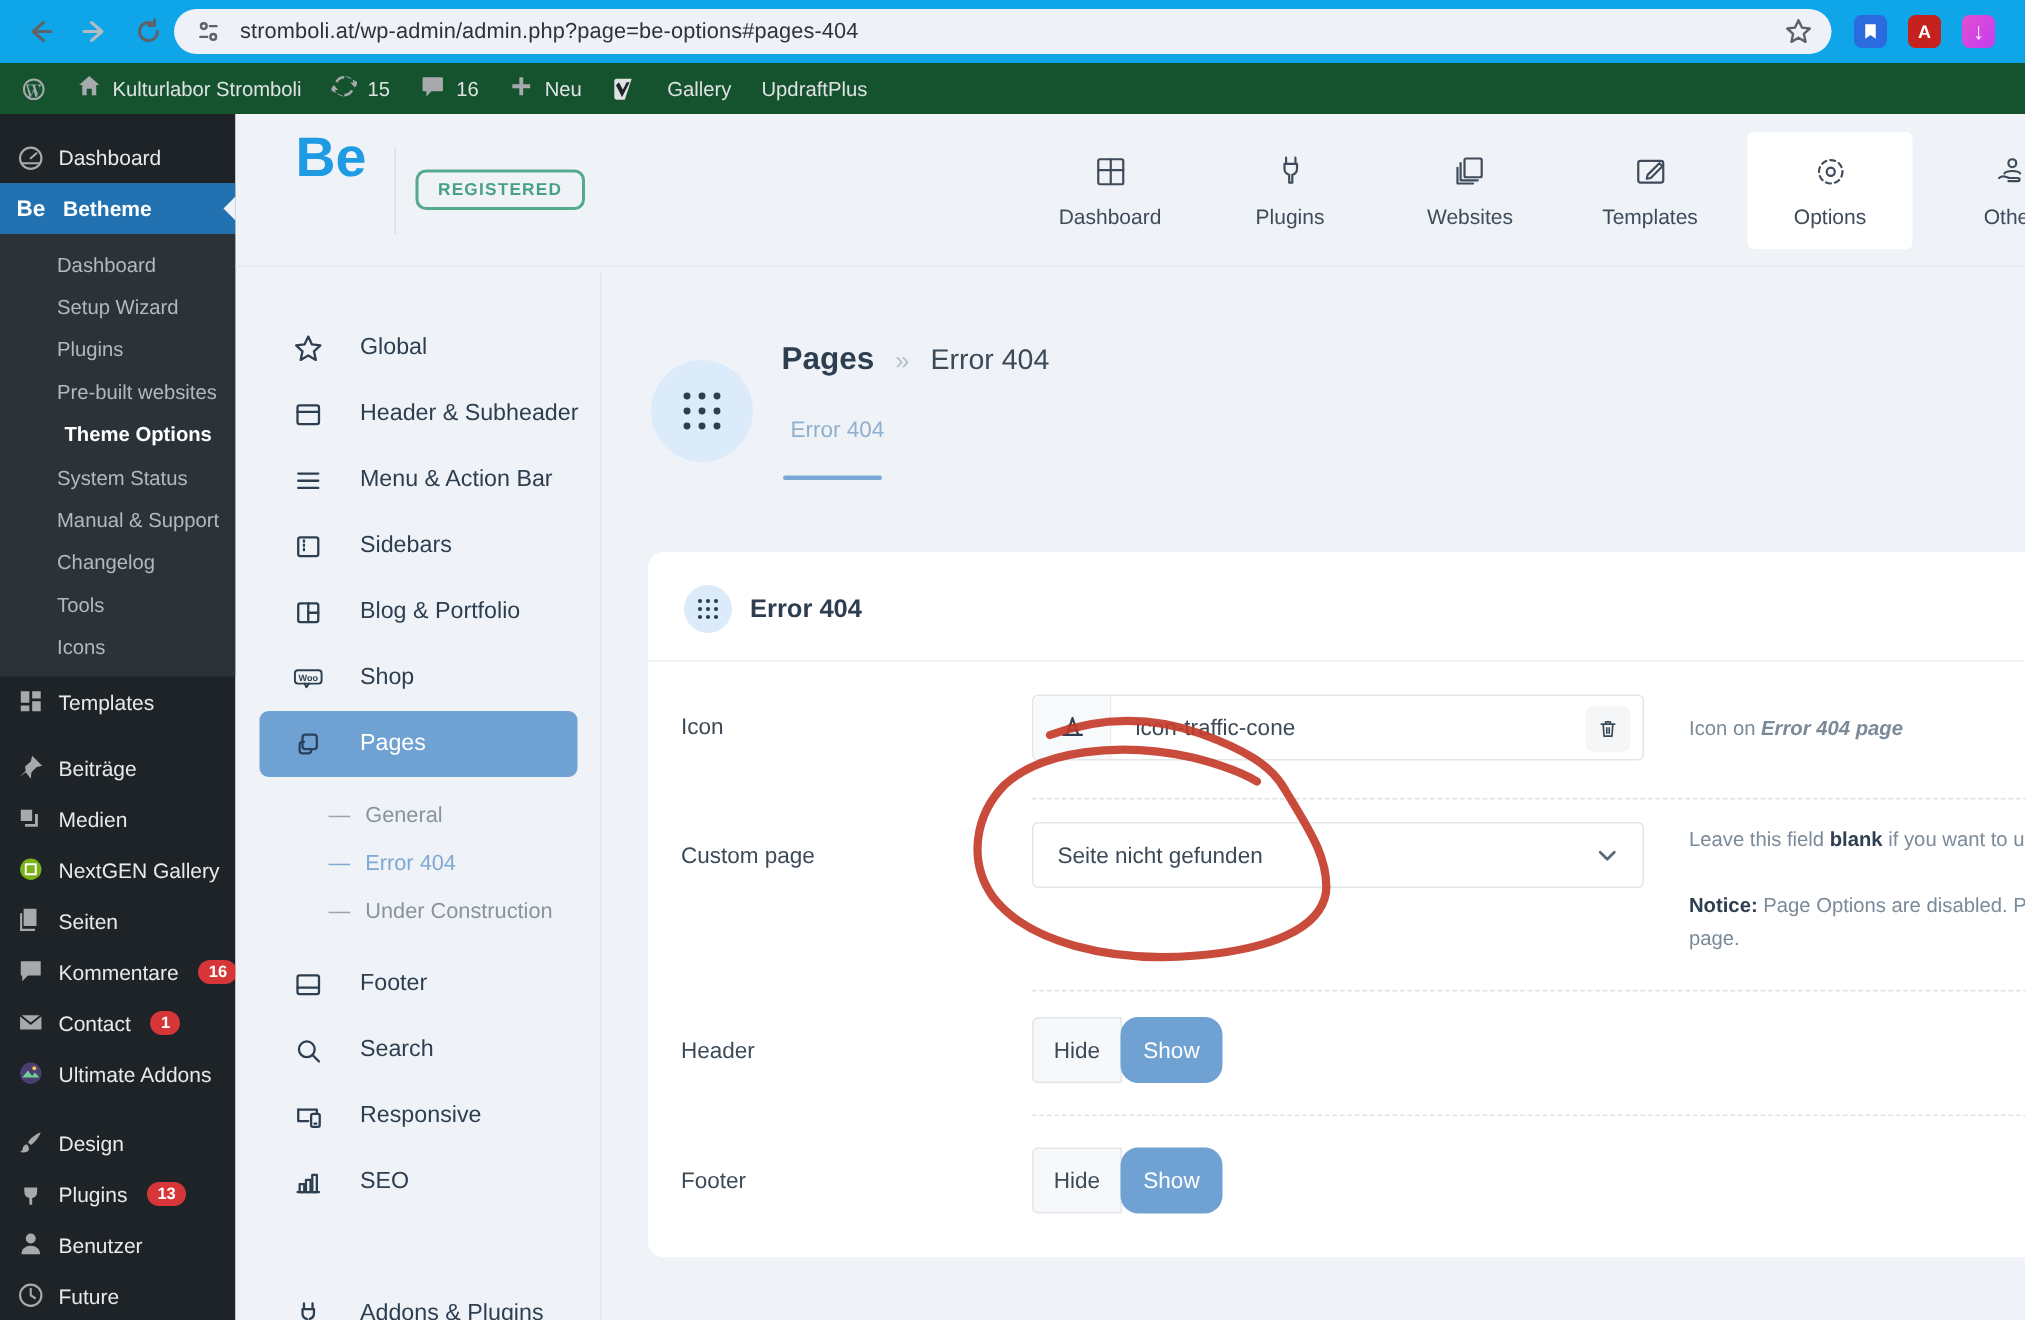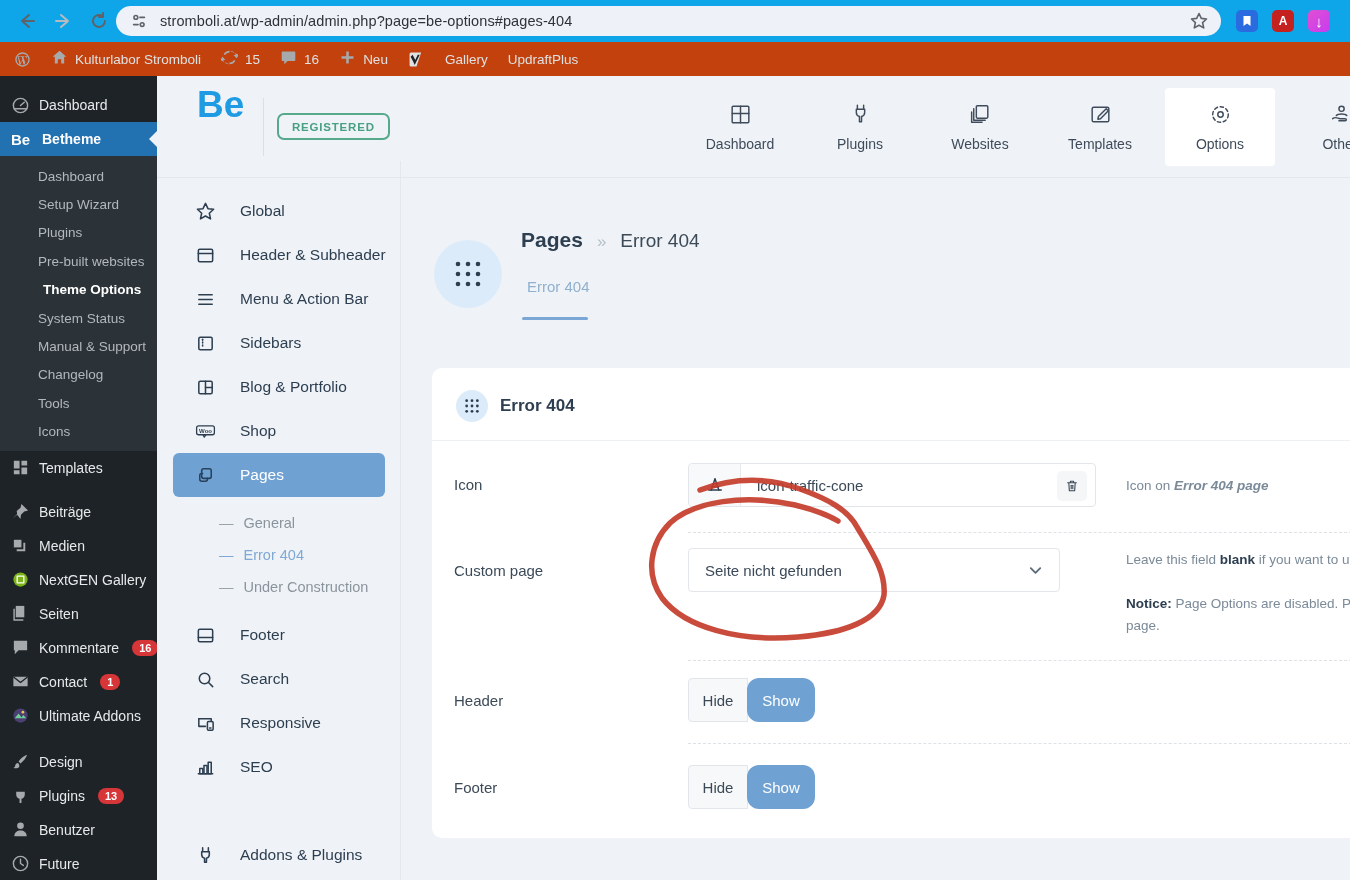--- a/index.html
+++ b/index.html
@@ -17,21 +17,21 @@
   #urltext { font-size:14.5px; color:#2f3337; letter-spacing:.1px; }
   #star { position:absolute; right:12px; top:5px; width:20px; height:20px; }
   #star svg { width:20px; height:20px; fill:none; stroke:#5f6368; stroke-width:1.6; stroke-linejoin:round; }
   .ext { position:absolute; top:10px; width:22px; height:22px; border-radius:5px; color:#fff; display:flex; align-items:center; justify-content:center; font-weight:bold; font-size:13px; }
   .ext svg { width:14px; height:14px; fill:#fff; }
   .ext.blue { left:1236px; background:#2a6ce0; }
   .ext.red  { left:1272px; background:#c5221f; font-size:12px; }
   .ext.pink { left:1308px; background:linear-gradient(135deg,#e14fd2,#c63df0); font-size:15px; }
 
   
-  #adminbar { position:absolute; left:0; top:42px; width:1350px; height:34px; background:#c2410c; display:flex; align-items:center; color:#dfe1e3; font-size:13.5px; }
+  #adminbar { position:absolute; left:0; top:42px; width:1350px; height:34px; background:#14532d; display:flex; align-items:center; color:#dfe1e3; font-size:13.5px; }
   #adminbar .it { display:flex; align-items:center; gap:7px; padding:0 10px; height:34px; }
   #adminbar svg { width:17px; height:17px; fill:#a7aaad; stroke:none; }
   #adminbar .num { color:#dfe1e3; }
   .yoasticon { width:19px; height:17px; }
 
   
   #wpside { position:absolute; left:0; top:76px; width:157px; height:804px; background:#1d2327; padding-top:12px; color:#e7e9ea; font-size:14px; }
   .wpitem { height:34px; display:flex; align-items:center; gap:9px; padding:0 8px 0 11px; position:relative; }
   .wpitem svg { width:19px; height:19px; fill:none; stroke:#a7aaad; stroke-width:1.5; stroke-linecap:round; stroke-linejoin:round; flex:0 0 auto; }
   .wpitem.active { background:#2271b1; color:#fff; font-weight:bold; }
@@ -47,21 +47,21 @@
   #beroot { position:absolute; left:157px; top:76px; width:1193px; height:804px; background:#eff3f7; }
   #behead { position:absolute; left:0; top:0; width:100%; height:102px; border-bottom:1px solid #e2e8ee; }
   #belogo { position:absolute; left:40px; top:8px; font-size:37px; font-weight:bold; color:#1e9be2; }
   #belogodiv { position:absolute; left:106px; top:22px; width:1px; height:58px; background:#d9e0e7; }
   #bereg { position:absolute; left:120px; top:37px; height:27px; border:2px solid #57a98c; border-radius:7px; color:#47a081; font-size:11.5px; font-weight:bold; letter-spacing:.8px; display:flex; align-items:center; padding:0 13px; }
   .benav { position:absolute; top:12px; width:110px; height:78px; display:flex; flex-direction:column; align-items:center; justify-content:center; gap:9px; color:#3f4b5a; font-size:14px; }
   .benav svg { width:25px; height:25px; fill:none; stroke:#3f4b5a; stroke-width:1.4; stroke-linecap:round; stroke-linejoin:round; }
   .benav.active { background:#fff; border-radius:4px; }
 
   
-  #beside { position:absolute; left:0; top:85px; width:244px; bottom:0; border-right:1px solid #e2e8ee; }
+  #beside { position:absolute; left:0; top:106px; width:244px; bottom:0; border-right:1px solid #e2e8ee; }
   .bsitem { position:absolute; left:0; width:244px; height:44px; display:flex; align-items:center; gap:24px; padding-left:38px; color:#2d3e50; font-size:15.5px; }
   .bsitem svg { width:21px; height:21px; fill:none; stroke:#2d3e50; stroke-width:1.6; stroke-linecap:round; stroke-linejoin:round; flex:0 0 auto; }
   .bsitem.active { left:16px; width:212px; padding-left:22px; border-radius:6px; background:#6fa2d3; color:#fff; }
   .bssub { position:absolute; left:62px; height:32px; display:flex; align-items:center; gap:10px; color:#8a949d; font-size:14.5px; }
   .bssub .dash { color:#9aa4ad; }
   .bssub.current { color:#7fa8d4; }
   .bssub.current .dash { color:#7fa8d4; }
 
   
   #bemain { position:absolute; left:244px; top:102px; right:0; bottom:0; }
@@ -81,21 +81,21 @@
   .flabel { position:absolute; left:22px; font-size:15px; color:#3c4a58; }
   .dashdiv { position:absolute; left:256px; right:0; border-top:1px dashed #dde2e7; }
 
   #iconinput { position:absolute; left:256px; top:95px; width:408px; height:44px; background:#fff; border:1px solid #e2e6ea; border-radius:4px; display:flex; align-items:center; }
   #iconbox { width:52px; height:100%; background:#f8f9fa; border-right:1px solid #e8ebee; border-radius:4px 0 0 4px; display:flex; align-items:center; justify-content:center; }
   #iconbox svg { width:18px; height:18px; fill:none; stroke:#2d3e50; stroke-width:1.6; stroke-linecap:round; stroke-linejoin:round; }
   #iconval { margin-left:16px; font-size:15px; color:#3c4a58; }
   #trashbtn { position:absolute; right:8px; top:7px; width:30px; height:30px; background:#f5f6f8; border-radius:5px; display:flex; align-items:center; justify-content:center; }
   #trashbtn svg { width:16px; height:16px; fill:none; stroke:#3c4a58; stroke-width:1.4; stroke-linecap:round; stroke-linejoin:round; }
 
-  #select { position:absolute; left:256px; top:180px; width:372px; height:44px; border:1px solid #e2e6ea; border-radius:4px; background:#fff; display:flex; align-items:center; padding:12px 16px; justify-content:space-between; }
+  #select { position:absolute; left:256px; top:180px; width:408px; height:44px; border:1px solid #e2e6ea; border-radius:4px; background:#fff; display:flex; align-items:center; padding:12px 16px; justify-content:space-between; }
   #select .val { font-size:15px; color:#3c4a58; }
   #select svg { width:15px; height:15px; fill:none; stroke:#5b6b7a; stroke-width:2; stroke-linecap:round; stroke-linejoin:round; }
 
   .help { position:absolute; left:694px; white-space:nowrap; font-size:13.5px; color:#7b8a98; }
   .help b { color:#2d3e50; }
   .help em { font-style:italic;font-weight:bold; }
 
   .toggle { position:absolute; left:256px; height:44px; display:flex; }
   .tg-hide { width:60px; height:44px; background:#f7f8f9; border:1px solid #e2e6ea; border-radius:4px 0 0 4px; display:flex; align-items:center; justify-content:center; font-size:15px; color:#3c4a58; }
   .tg-show { width:68px; height:44px; background:#6fa2d3; border-radius:12px; margin-left:-1px; display:flex; align-items:center; justify-content:center; font-size:15px; color:#fff; }

